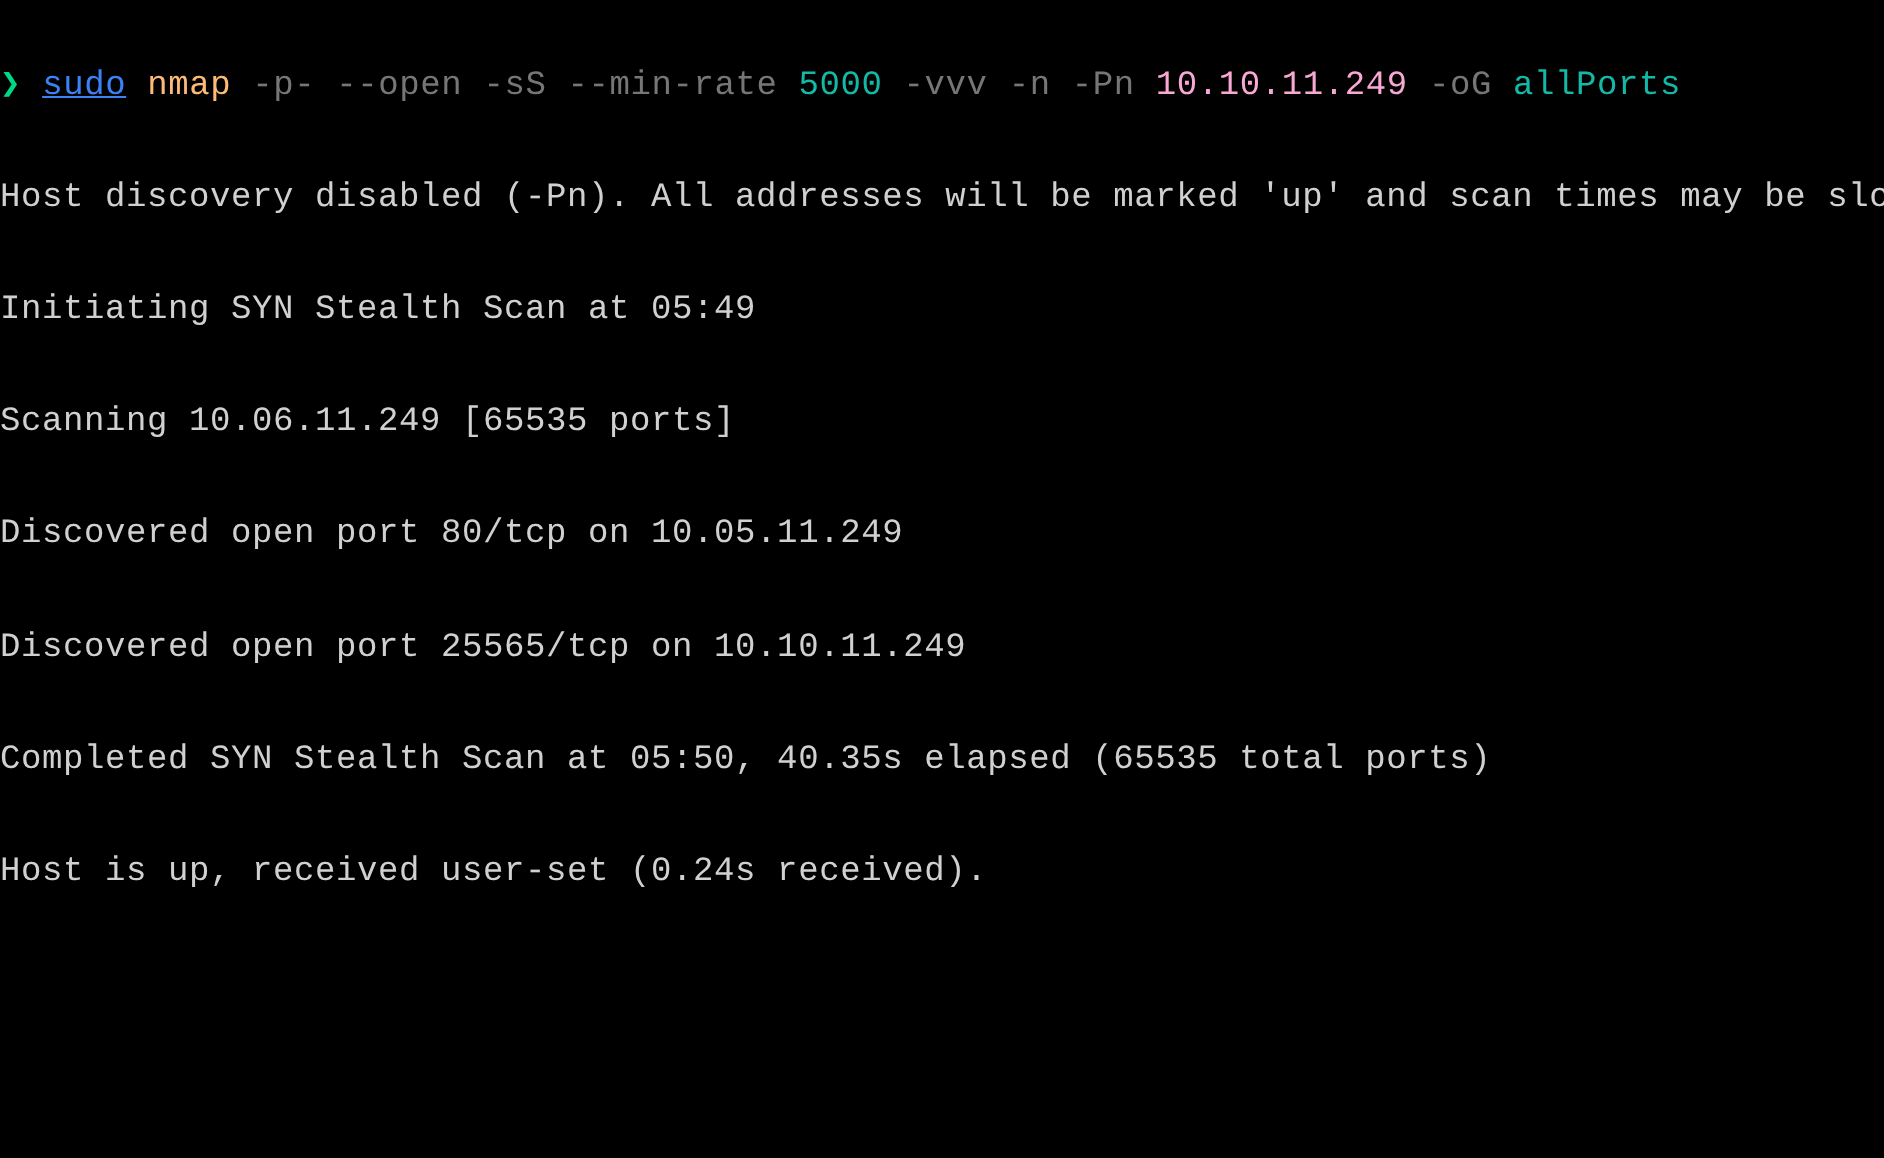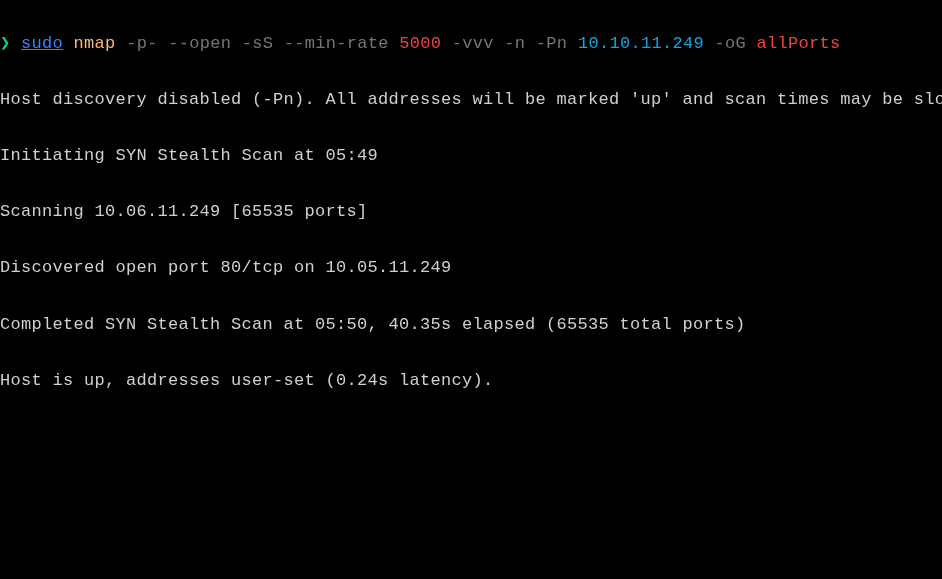--- a/index.html
+++ b/index.html
@@ -30,43 +30,44 @@
       color: #3b82f6;
       text-decoration: underline;
     }
     .cmd-name {
       color: #fdba74;
     }
     .flag {
       color: #767676;
     }
     .arg {
-      color: #ef4444;
+      color: #14b8a6;
     }
     .ip {
-      color: #0ea5e9;
+      color: #f9a8d4;
     }
     .output {
       color: #d0d0d0;
     }
     .line {
       display: block;
     }
   </style>
 </head>
 <body>
 
 <div class="terminal">
 <span class="line"><span class="prompt-arrow">❯</span> <span class="sudo">sudo</span> <span class="cmd-name">nmap</span> <span class="flag">-p-</span> <span class="flag">--open</span> <span class="flag">-sS</span> <span class="flag">--min-rate</span> <span class="arg">5000</span> <span class="flag">-vvv</span> <span class="flag">-n</span> <span class="flag">-Pn</span> <span class="ip">10.10.11.249</span> <span class="flag">-oG</span> <span class="arg">allPorts</span></span>
 <span class="line output">Host discovery disabled (-Pn). All addresses will be marked 'up' and scan times may be slower.</span>
 <span class="line output">Initiating SYN Stealth Scan at 05:49</span>
 <span class="line output">Scanning 10.06.11.249 [65535 ports]</span>
 <span class="line output">Discovered open port 80/tcp on 10.05.11.249</span>
+<span class="line output">Discovered open port 25565/tcp on 10.10.11.249</span>
 <span class="line output">Completed SYN Stealth Scan at 05:50, 40.35s elapsed (65535 total ports)</span>
-<span class="line output">Host is up, addresses user-set (0.24s latency).</span>
+<span class="line output">Host is up, received user-set (0.24s received).</span>
 
 
 
 
 
 
 <span class="line output"></span>
 
 
 

